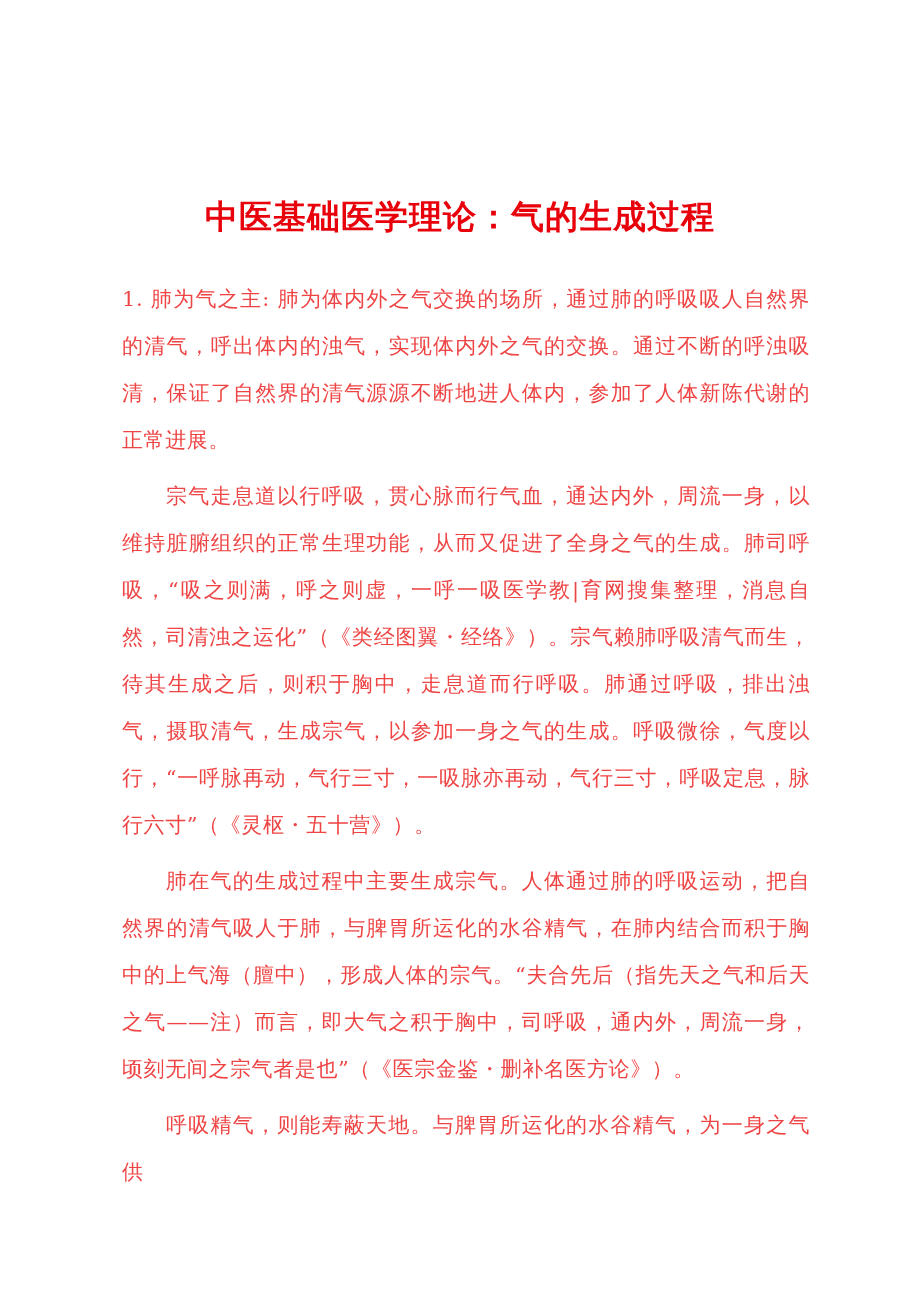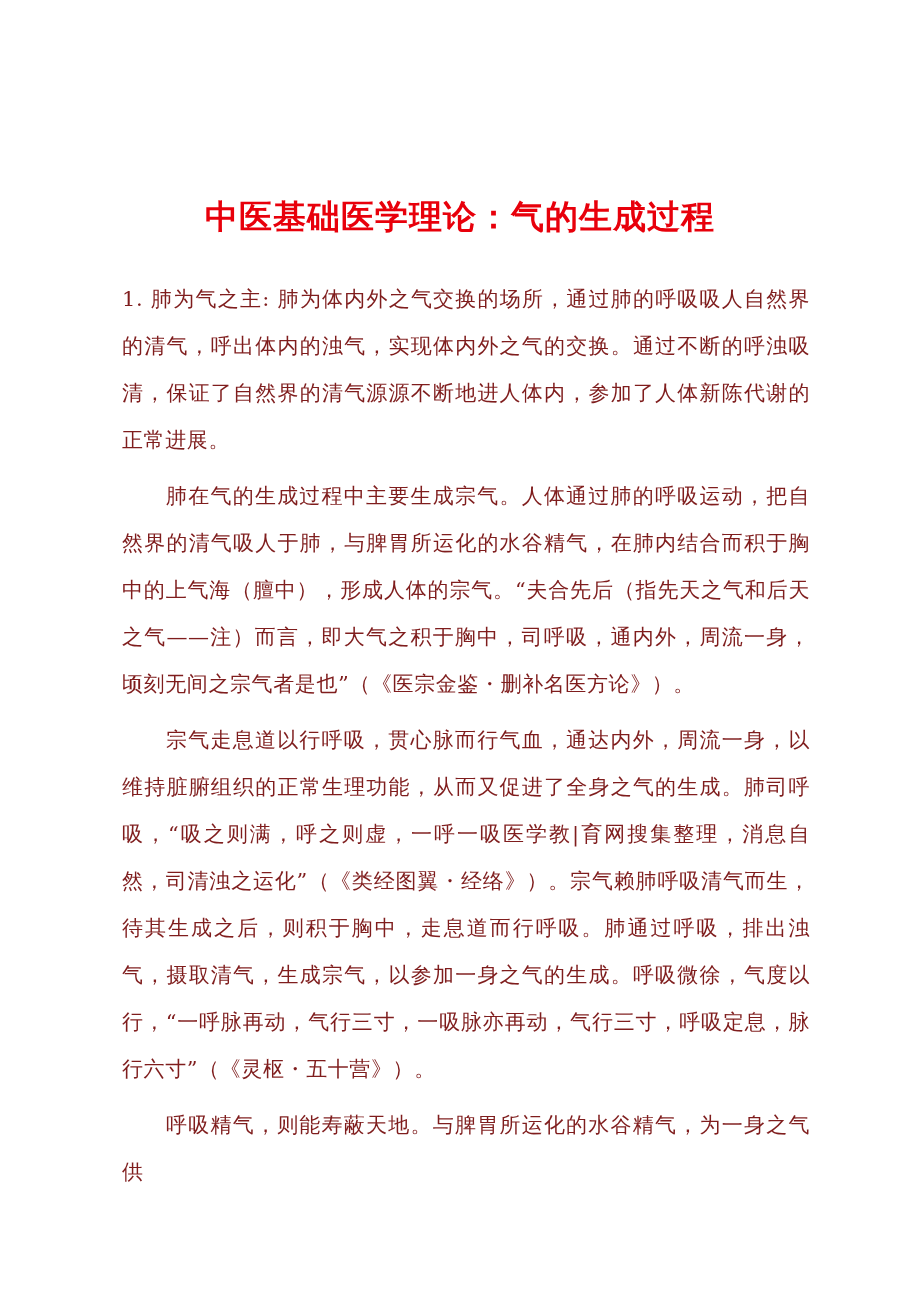--- a/index.html
+++ b/index.html
@@ -33,38 +33,38 @@
     font-weight: bold;
     line-height: 50px;
     letter-spacing: 1px;
     margin: 0;
   }
   .body-text {
     position: absolute;
     left: 122px;
     top: 276px;
     width: 688px;
-    color: #7f1d1d;
+    color: #ef4444;
     font-size: 21px;
     line-height: 47px;
     letter-spacing: 0.6px;
     text-align: justify;
   }
   .para {
     margin: 0 0 9px 0;
   }
   .para.indent {
     text-indent: 44px;
   }
 </style>
 </head>
 <body>
 
 <div class="page">
   <h1 class="title">中医基础医学理论：气的生成过程</h1>
 
   <div class="body-text">
     <p class="para">1. 肺为气之主: 肺为体内外之气交换的场所，通过肺的呼吸吸人自然界的清气，呼出体内的浊气，实现体内外之气的交换。通过不断的呼浊吸清，保证了自然界的清气源源不断地进人体内，参加了人体新陈代谢的正常进展。</p>
+    <p class="para indent">宗气走息道以行呼吸，贯心脉而行气血，通达内外，周流一身，以维持脏腑组织的正常生理功能，从而又促进了全身之气的生成。肺司呼吸，“吸之则满，呼之则虚，一呼一吸医学教|育网搜集整理，消息自然，司清浊之运化”（《类经图翼・经络》）。宗气赖肺呼吸清气而生，待其生成之后，则积于胸中，走息道而行呼吸。肺通过呼吸，排出浊气，摄取清气，生成宗气，以参加一身之气的生成。呼吸微徐，气度以行，“一呼脉再动，气行三寸，一吸脉亦再动，气行三寸，呼吸定息，脉行六寸”（《灵枢・五十营》）。</p>
     <p class="para indent">肺在气的生成过程中主要生成宗气。人体通过肺的呼吸运动，把自然界的清气吸人于肺，与脾胃所运化的水谷精气，在肺内结合而积于胸中的上气海（膻中），形成人体的宗气。“夫合先后（指先天之气和后天之气——注）而言，即大气之积于胸中，司呼吸，通内外，周流一身，顷刻无间之宗气者是也”（《医宗金鉴・删补名医方论》）。</p>
-    <p class="para indent">宗气走息道以行呼吸，贯心脉而行气血，通达内外，周流一身，以维持脏腑组织的正常生理功能，从而又促进了全身之气的生成。肺司呼吸，“吸之则满，呼之则虚，一呼一吸医学教|育网搜集整理，消息自然，司清浊之运化”（《类经图翼・经络》）。宗气赖肺呼吸清气而生，待其生成之后，则积于胸中，走息道而行呼吸。肺通过呼吸，排出浊气，摄取清气，生成宗气，以参加一身之气的生成。呼吸微徐，气度以行，“一呼脉再动，气行三寸，一吸脉亦再动，气行三寸，呼吸定息，脉行六寸”（《灵枢・五十营》）。</p>
     <p class="para indent">呼吸精气，则能寿蔽天地。与脾胃所运化的水谷精气，为一身之气供</p>
   </div>
 </div>
 
 </body></html>

